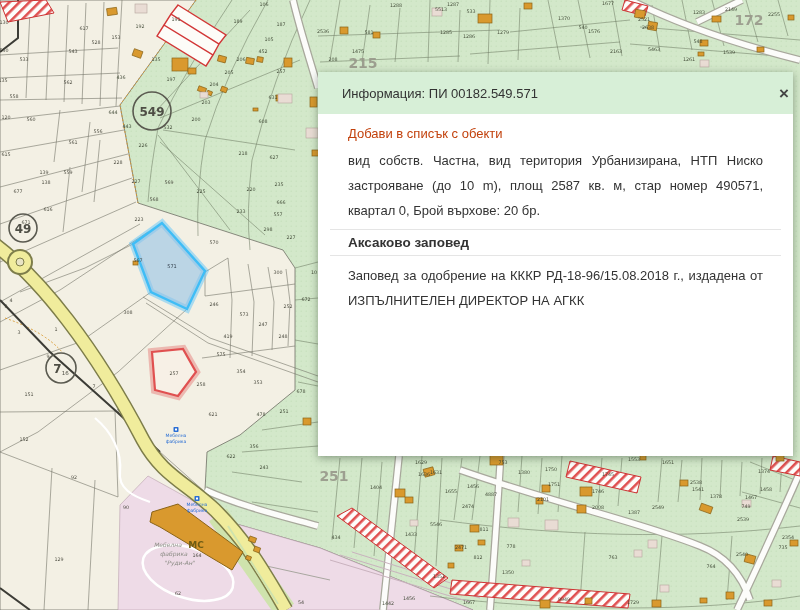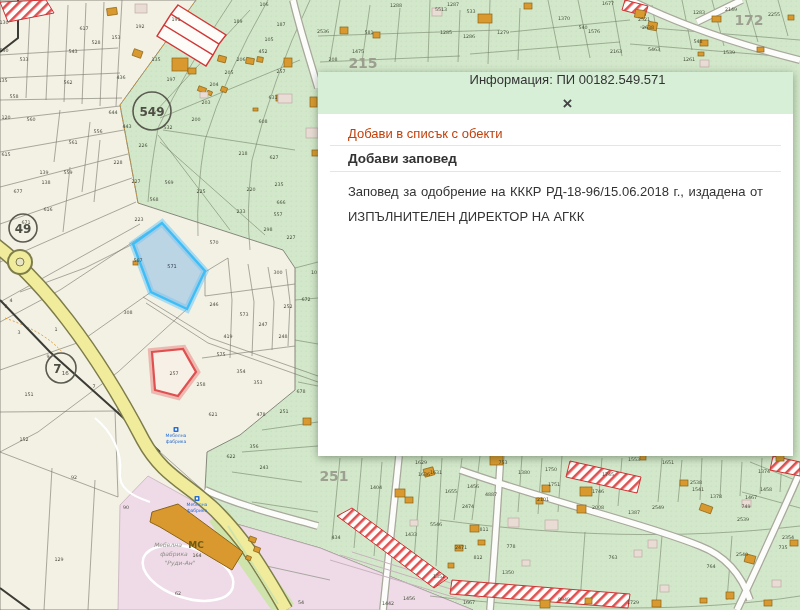--- a/index.html
+++ b/index.html
@@ -13,21 +13,21 @@
   .circlelbl{font:bold 12px "DejaVu Sans",sans-serif;fill:#4e4e45;}
   .circlesub{font:5.5px "DejaVu Sans",sans-serif;fill:#4e4e45;}
   .selnum{font:5px "DejaVu Sans",sans-serif;fill:#34404d;}
   .mc{font:bold 9px "DejaVu Sans",sans-serif;fill:#6e5c14;}
   .factory{font:italic 6px "DejaVu Sans",sans-serif;fill:#8c8c85;}
   .bus{font:4.5px "DejaVu Sans",sans-serif;fill:#2b6fd4;}
   
   .info-panel{position:absolute;left:318px;top:72px;width:475px;height:384px;background:#fff;
               box-shadow:0 2px 8px rgba(40,60,40,.45);color:#333;font-size:13px;}
   .ip-header{height:42px;background:#d7efd7;display:flex;align-items:center;
-             padding:0 0 0 24px;box-sizing:border-box;flex-direction:column;}
+             padding:0 0 0 24px;box-sizing:border-box;}
   .ip-title{font-size:13px;color:#333;flex:1;}
   .ip-close{font-size:17px;font-weight:bold;color:#444;cursor:pointer;line-height:1;padding:2px 4px;}
   .ip-body{position:relative;}
   .ip-titleblock{margin:12px 12px 0;background:#f5f5f4;padding:6px 18px;font-weight:bold;
                  font-size:13.5px;line-height:21px;}
   .ip-addlink{margin:12px 30px 0;color:#c2410c;cursor:pointer;font-size:13px;}
   .ip-para{margin:7px 30px 6px;text-align:justify;line-height:25px;font-size:13px;color:#333;}
   .ip-sechead{margin:4px 12px 0;padding:5px 18px;border-top:1px solid #e5e5e5;
               border-bottom:1px solid #e5e5e5;font-weight:bold;font-size:13.5px;}
 </style>
@@ -396,17 +396,18 @@
       </g>
   </svg>
 
   <div class="info-panel">
     <div class="ip-header">
       <span class="ip-title">Информация: ПИ 00182.549.571</span>
       <span class="ip-close">×</span>
     </div>
     <div class="ip-body">
       <div class="ip-addlink">Добави в списък с обекти</div>
-      <div class="ip-sechead">Добави заповед</div>
-      <div class="ip-para">Заповед за одобрение на КККР РД-18-96/15.06.2018 г., издадена от ИЗПЪЛНИТЕЛЕН ДИРЕКТОР НА АГКК</div>
+      <div class="ip-para">вид собств. Частна, вид територия Урбанизирана, НТП Ниско застрояване (до 10 m), площ 2587 кв. м, стар номер 490571, квартал 0, Брой върхове: 20 бр.</div>
+      <div class="ip-sechead">Аксаково заповед</div>
+      <div class="ip-para">Заповед за одобрение на КККР РД-18-96/15.08.2018 г., издадена от ИЗПЪЛНИТЕЛЕН ДИРЕКТОР НА АГКК</div>
     </div>
   </div>
 </div>
 
 </body></html>

